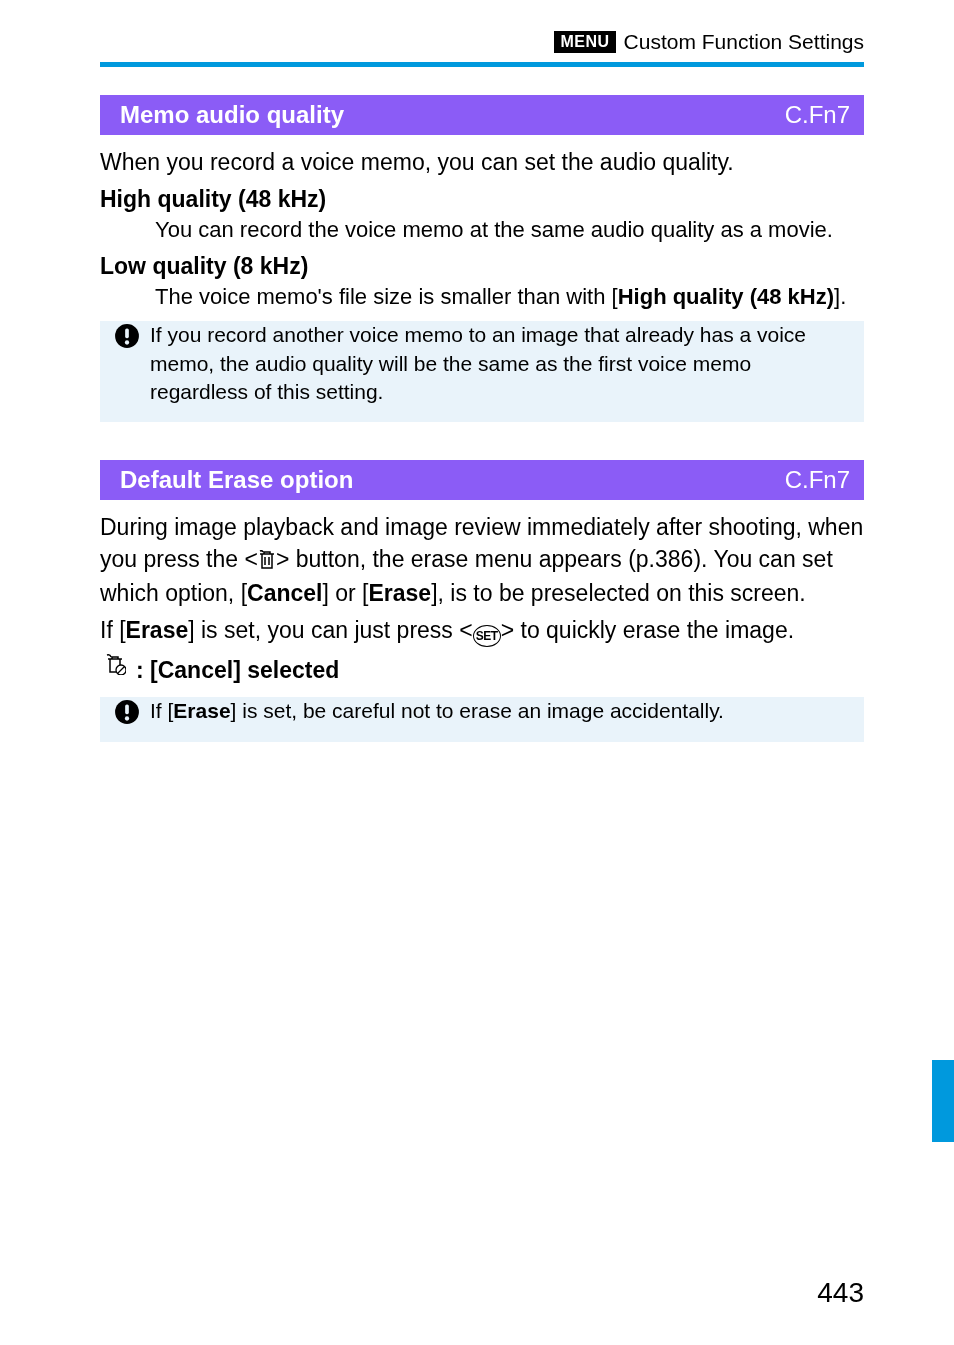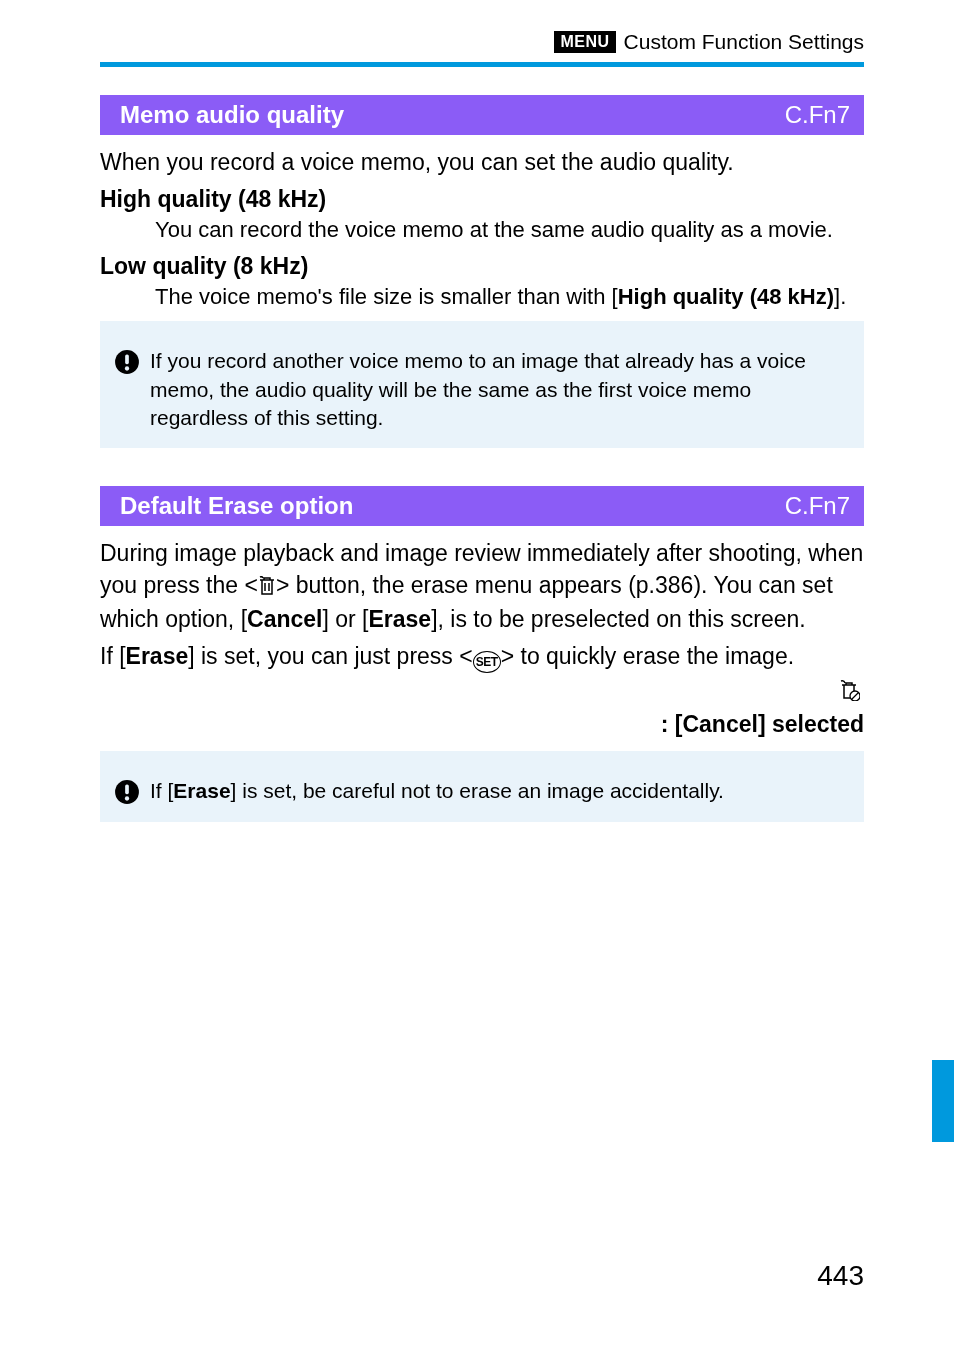--- a/index.html
+++ b/index.html
@@ -65,21 +65,21 @@
     font-size: 22px;
     line-height: 1.35;
     margin-left: 55px;
     margin-bottom: 8px;
   }
   .note-box {
     background: #e9f3fa;
     display: flex;
     align-items: flex-start;
     gap: 10px;
-    padding: 26px 12px 16px 0;
+    padding: 0 12px 16px 0;
     margin-top: 10px;
     font-size: 21px;
     line-height: 1.35;
   }
   .note-icon-wrap {
     width: 40px;
     flex-shrink: 0;
     display: flex;
     justify-content: flex-end;
     padding-top: 2px;
@@ -89,23 +89,22 @@
     height: 26px;
   }
   .section-gap { height: 38px; }
   .option-list {
     font-size: 23px;
     line-height: 1.5;
     margin-top: 4px;
   }
   .option-row {
     display: flex;
-    align-items: flex-end;
+    align-items: flex-start;
     gap: 6px;
-    flex-direction: column;
   }
   .option-row span:first-child {
     width: 30px;
     display: inline-flex;
     justify-content: center;
   }
   .option-label { font-weight: bold; }
   .inline-icon {
     display: inline-block;
     vertical-align: -3px;
@@ -118,21 +117,21 @@
     border-radius: 50%;
     width: 28px;
     height: 22px;
     font-size: 12px;
     font-weight: bold;
     vertical-align: -2px;
     letter-spacing: -0.5px;
   }
   .page-number {
     position: absolute;
-    bottom: 53px;
+    bottom: 36px;
     right: 90px;
     font-size: 28px;
   }
   .edge-tab {
     position: absolute;
     right: 0;
     top: 1060px;
     width: 22px;
     height: 82px;
     background: #0099dd;

